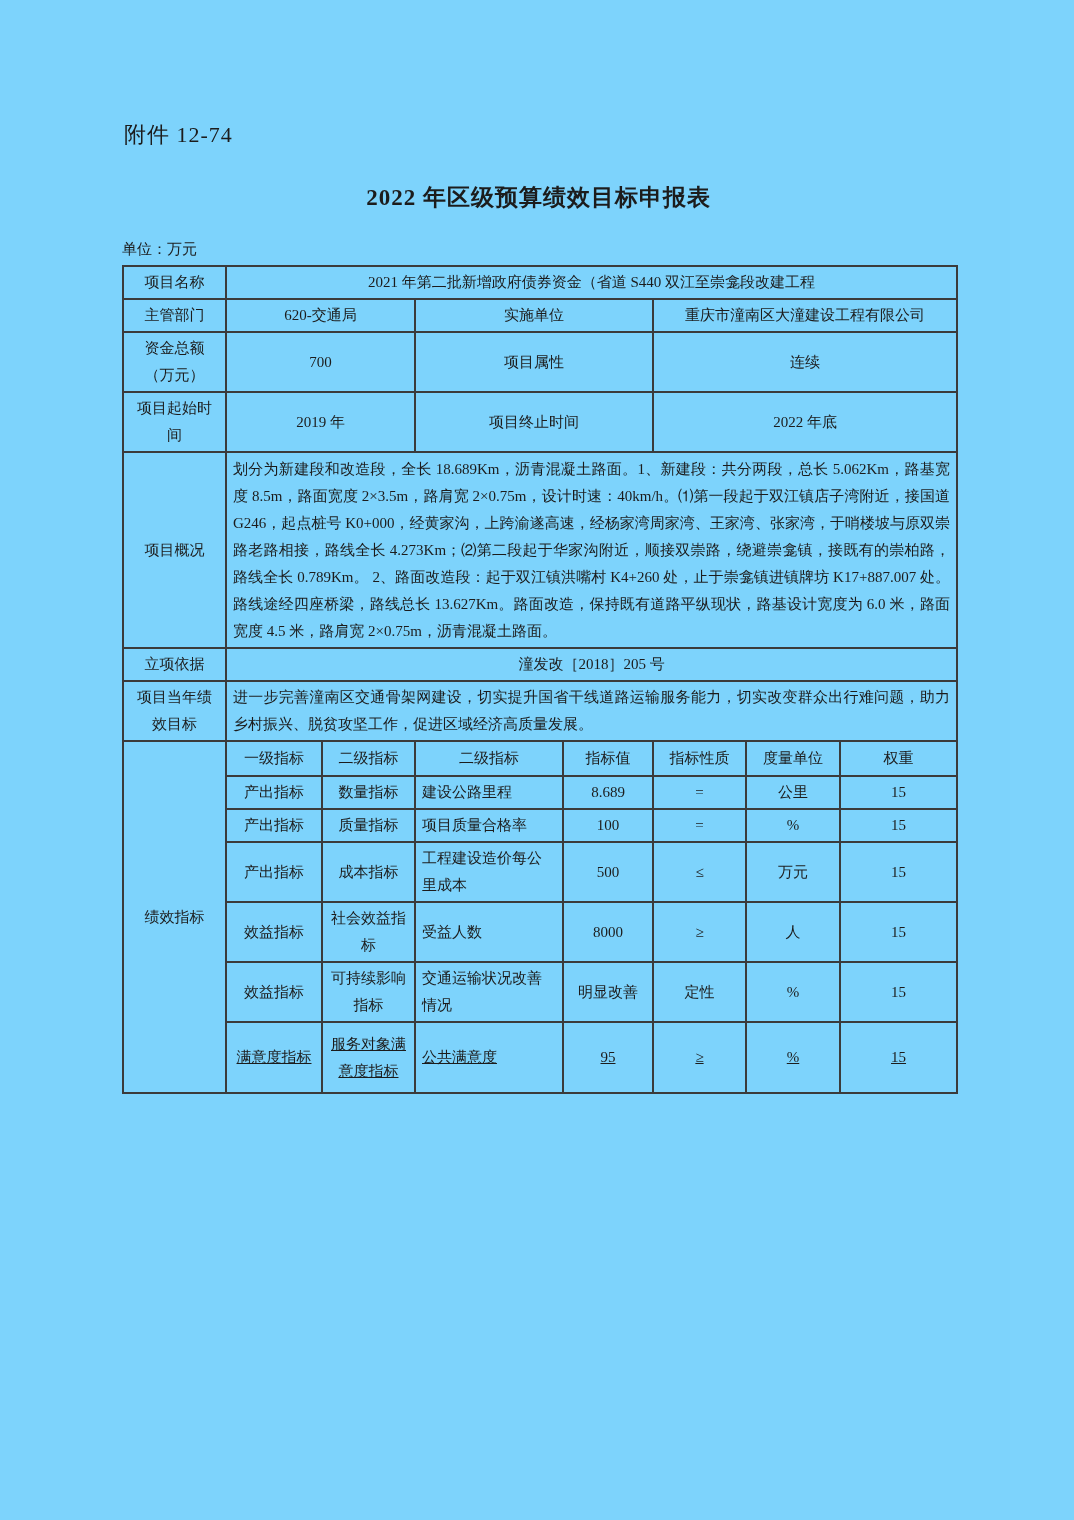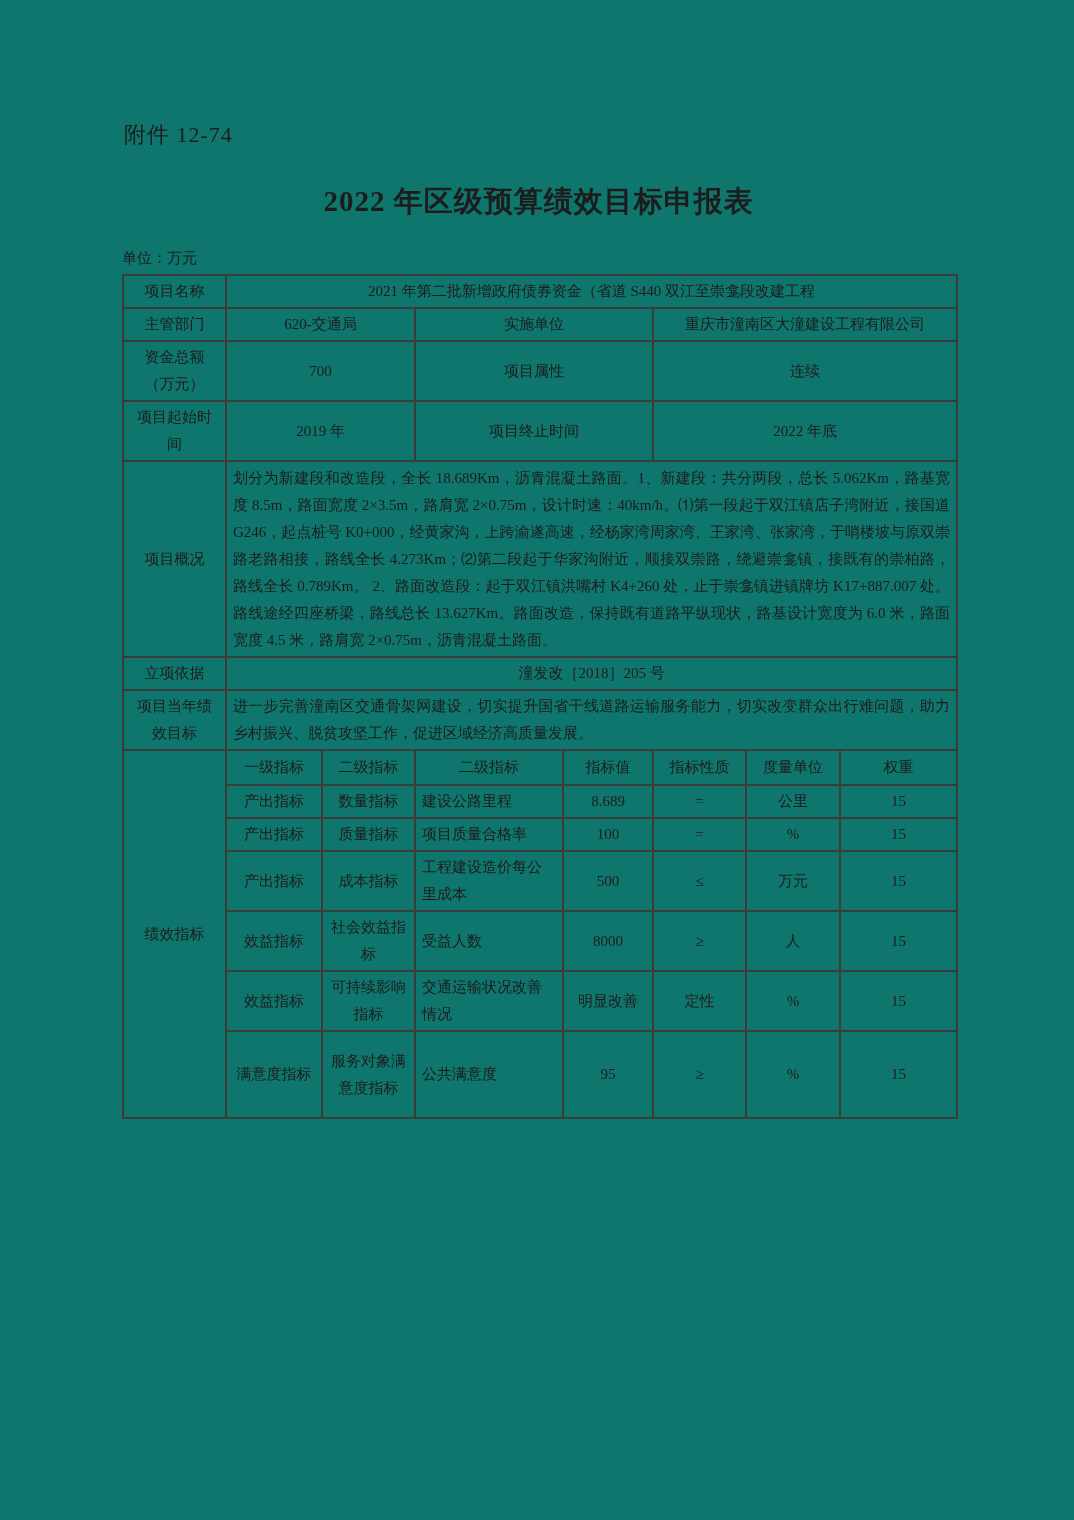--- a/index.html
+++ b/index.html
@@ -6,32 +6,32 @@
     margin: 0;
     padding: 0;
     background: #ffffff;
     font-family: "Liberation Serif", "DejaVu Serif", serif;
     color: #1c1c1c;
   }
   .page {
     position: relative;
     width: 1074px;
     height: 1520px;
-    background: #0f766e;
+    background: #7dd3fc;
     box-sizing: border-box;
     padding: 120px 119px 0 122px;
     overflow: hidden;
   }
   .attachment {
     font-size: 22px;
     letter-spacing: 1px;
     margin: 0 0 0 2px;
   }
   .title {
-    font-size: 29px;
+    font-size: 23px;
     font-weight: bold;
     text-align: center;
     margin: 32px 0 0 0;
     letter-spacing: 1px;
   }
   .unit-note {
     font-size: 15px;
     margin: 27px 2px 6px 0;
   }
   table.form-table {
@@ -71,21 +71,21 @@
     text-align: left;
     padding: 2px 16px;
     border-radius: 10px;
   }
   tr.h30  { height: 30px; }
   tr.h31  { height: 31px; }
   tr.h35  { height: 35px; }
   tr.h55  { height: 55px; }
   tr.h56  { height: 56px; }
   tr.h58  { height: 58px; }
-  tr.h87  { height: 87px; }
+  tr.h87  { height: 71px; text-decoration: underline; }
   tr.h196 { height: 196px; }
 </style>
 </head>
 <body>
 
 <div class="page">
 
   <div class="attachment">附件 12-74</div>
 
   <h1 class="title">2022 年区级预算绩效目标申报表</h1>

